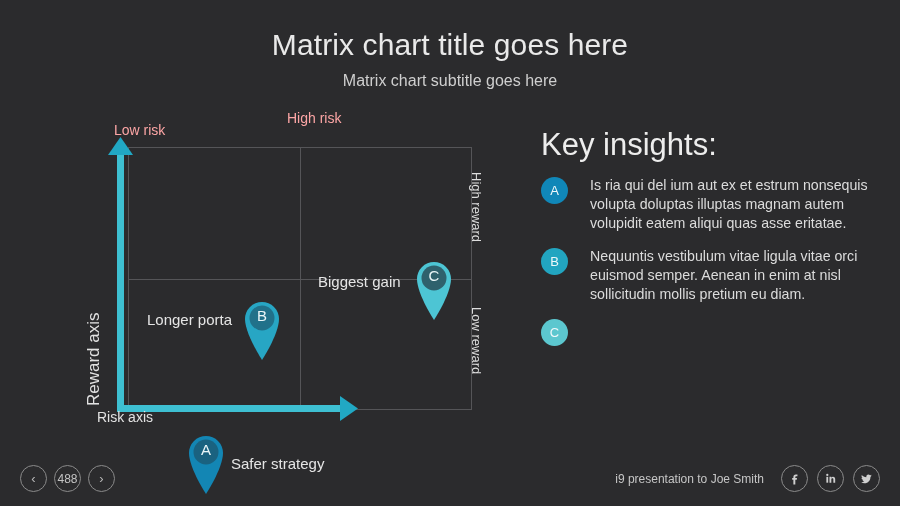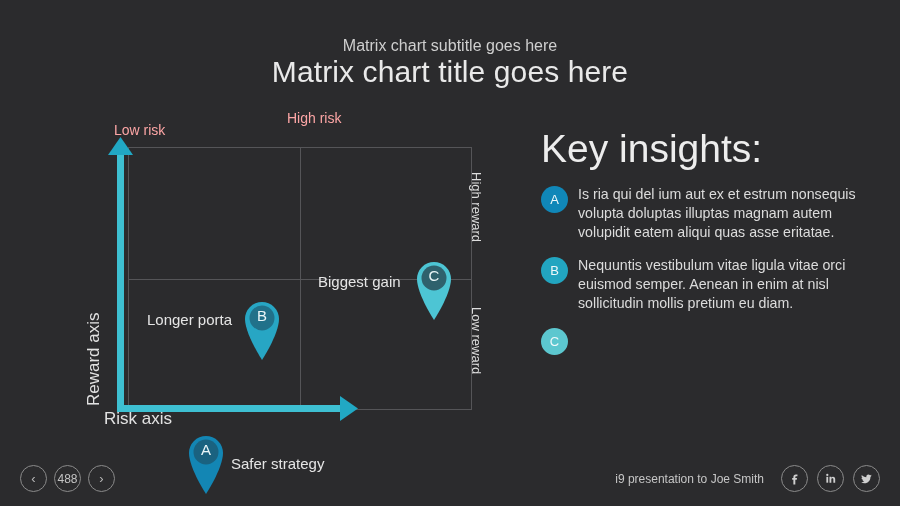--- a/index.html
+++ b/index.html
@@ -113,23 +113,23 @@
     left: 84px;
     top: 296px;
     font-size: 17px;
     color: #e2e2e2;
     white-space: nowrap;
     transform-origin: left top;
     transform: rotate(-90deg);
   }
   #label-risk-axis {
     position: absolute;
-    left: 104px;
+    left: 97px;
     top: 299px;
-    font-size: 17px;
+    font-size: 14px;
     color: #e2e2e2;
     white-space: nowrap;
   }
 
   
   .pin {
     position: absolute;
     width: 52px;
     height: 68px;
   }
@@ -160,21 +160,21 @@
   #caption-c { left: 318px; top: 163px; }
 
   
   #insights-panel {
     position: absolute;
     left: 541px;
     top: 128px;
     width: 340px;
   }
   #insights-heading {
-    font-size: 39px;
+    font-size: 31px;
     font-weight: 400;
     color: #ededed;
     line-height: 1.1;
     margin-bottom: 14px;
   }
   .insight-row {
     display: flex;
     align-items: flex-start;
     margin-bottom: 14px;
   }
@@ -184,21 +184,21 @@
     height: 27px;
     border-radius: 50%;
     display: flex;
     align-items: center;
     justify-content: center;
     font-size: 13px;
     color: #eef8fa;
     margin-top: 1px;
   }
   .insight-text {
-    margin-left: 10px;
+    margin-left: 22px;
     font-size: 14.2px;
     line-height: 1.34;
     color: #dcdcdc;
   }
 
   
   #footer-left {
     position: absolute;
     left: 20px;
     bottom: 14px;
@@ -242,22 +242,22 @@
     align-items: center;
     justify-content: center;
     box-sizing: border-box;
   }
   .social-btn svg { display: block; }
 </style>
 </head>
 <body>
 
 <div id="slide-header">
+  <div id="chart-title">Matrix chart title goes here</div>
   <div id="chart-subtitle">Matrix chart subtitle goes here</div>
-  <div id="chart-title">Matrix chart title goes here</div>
 </div>
 
 <div id="matrix-panel">
 
   <div class="axis-corner-label" id="label-low-risk">Low risk</div>
   <div class="axis-corner-label" id="label-high-risk">High risk</div>
 
   <div id="grid-box">
     <div id="grid-v-divider"></div>
     <div id="grid-h-divider"></div>

